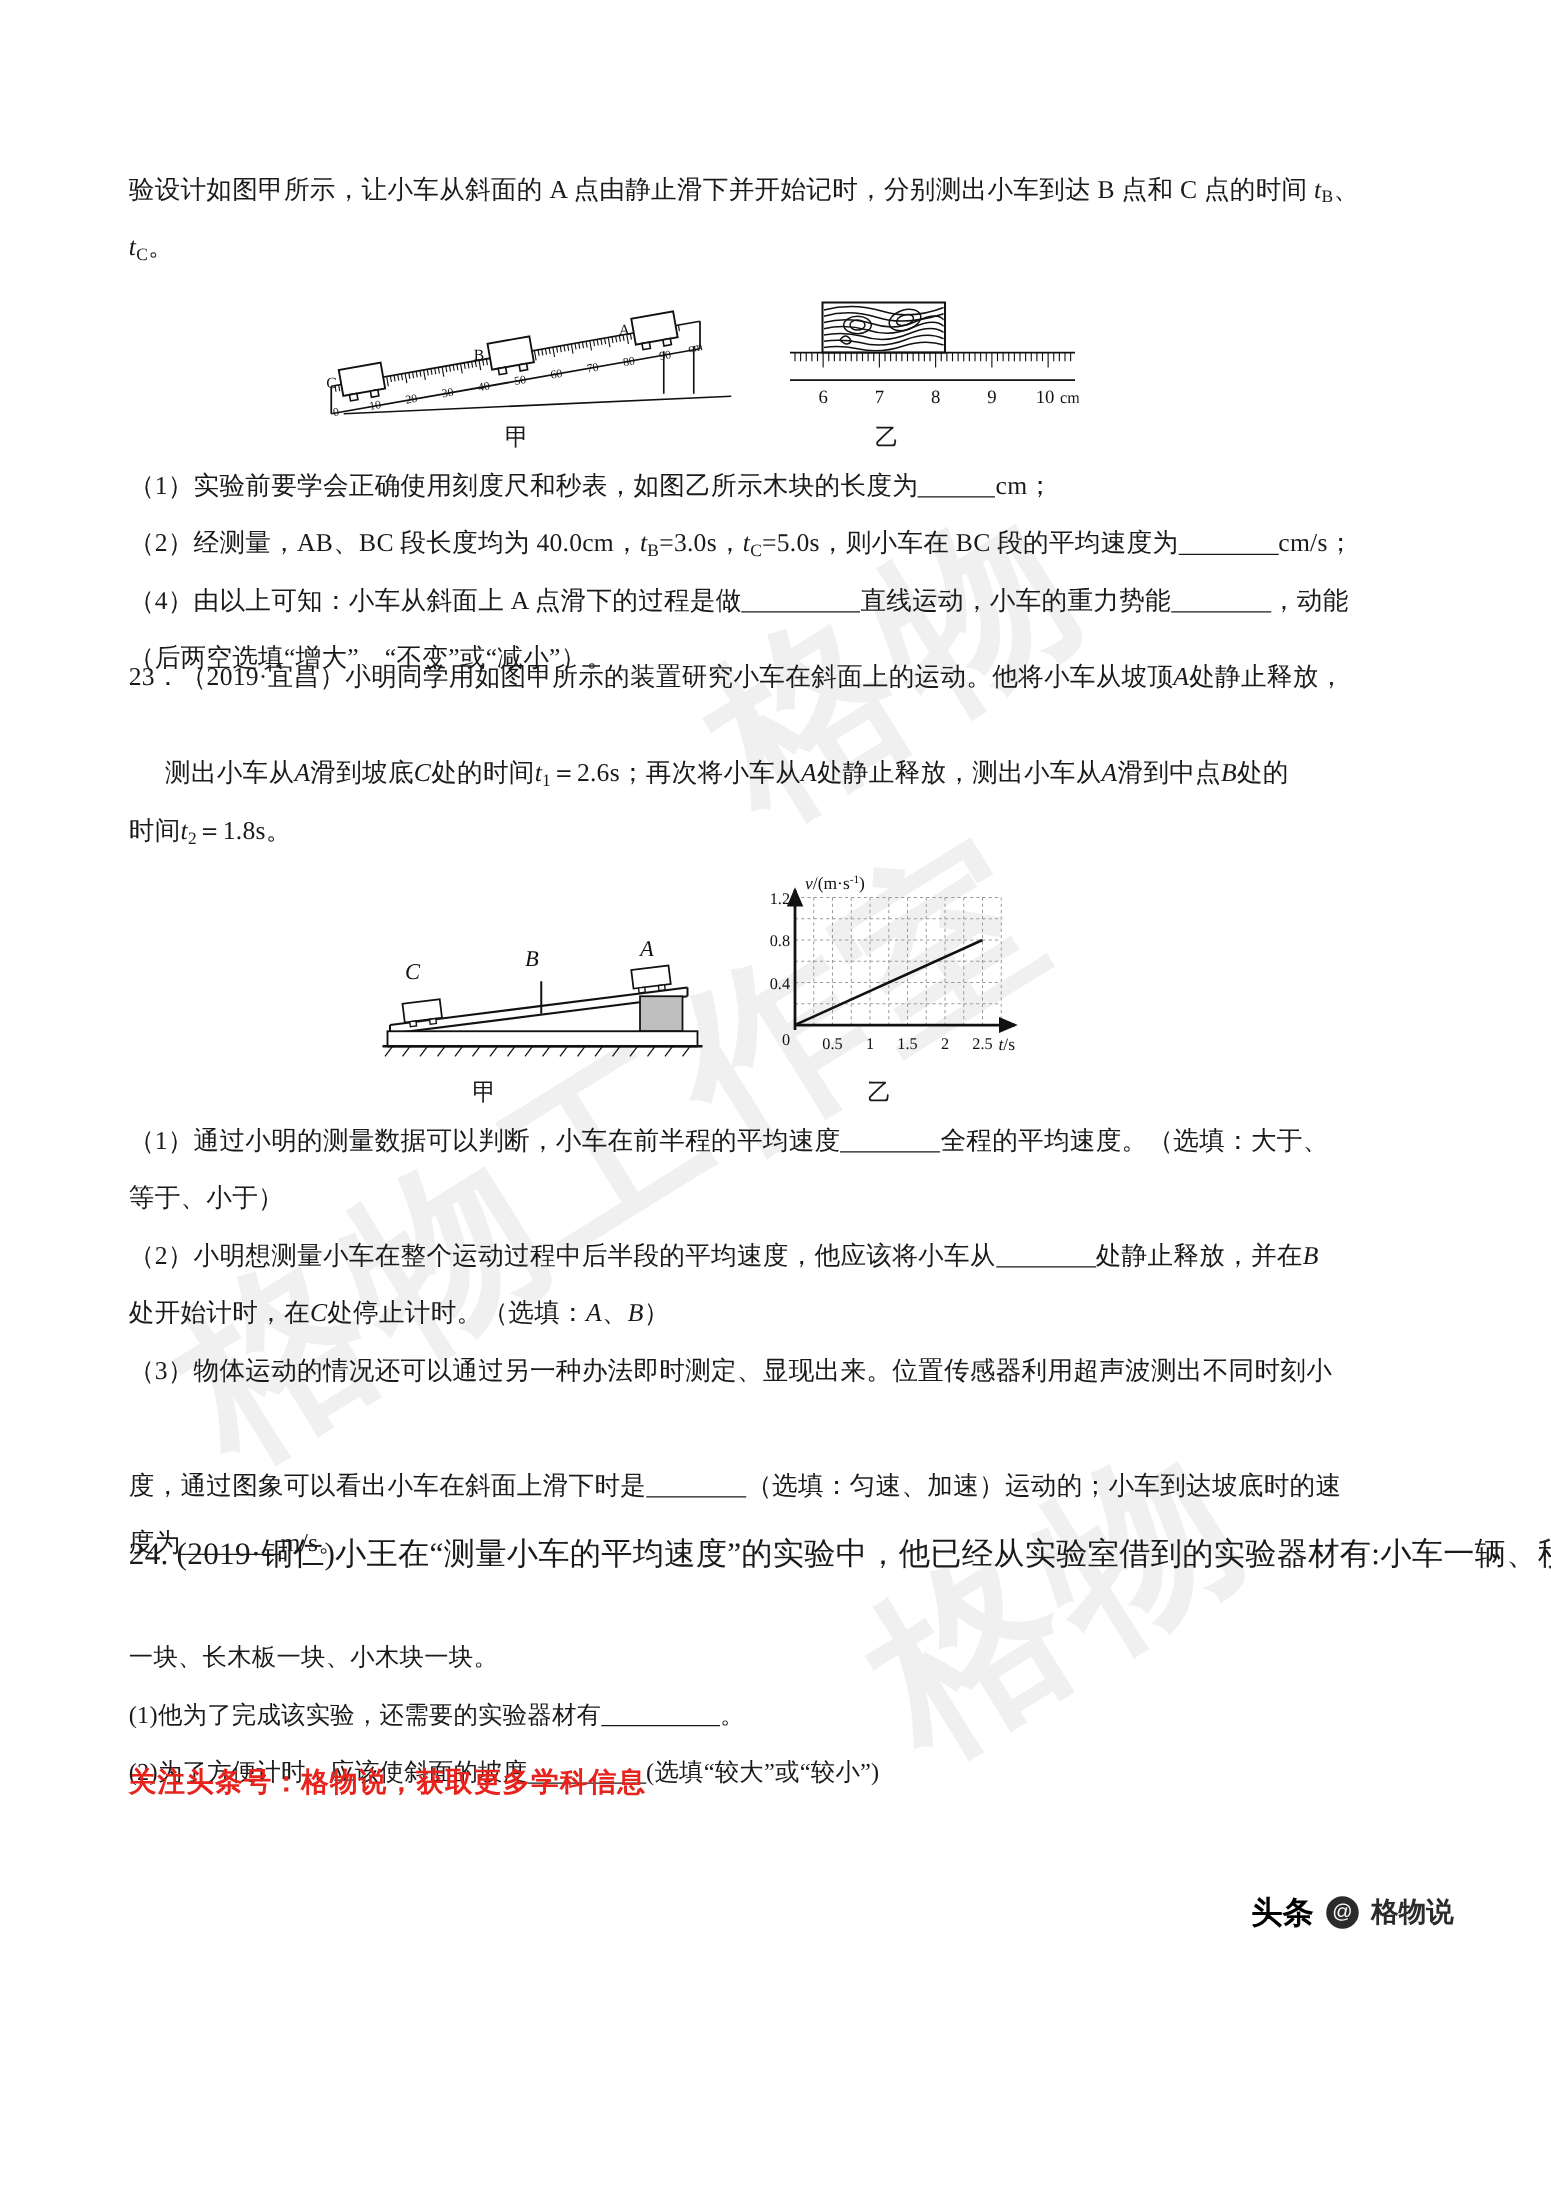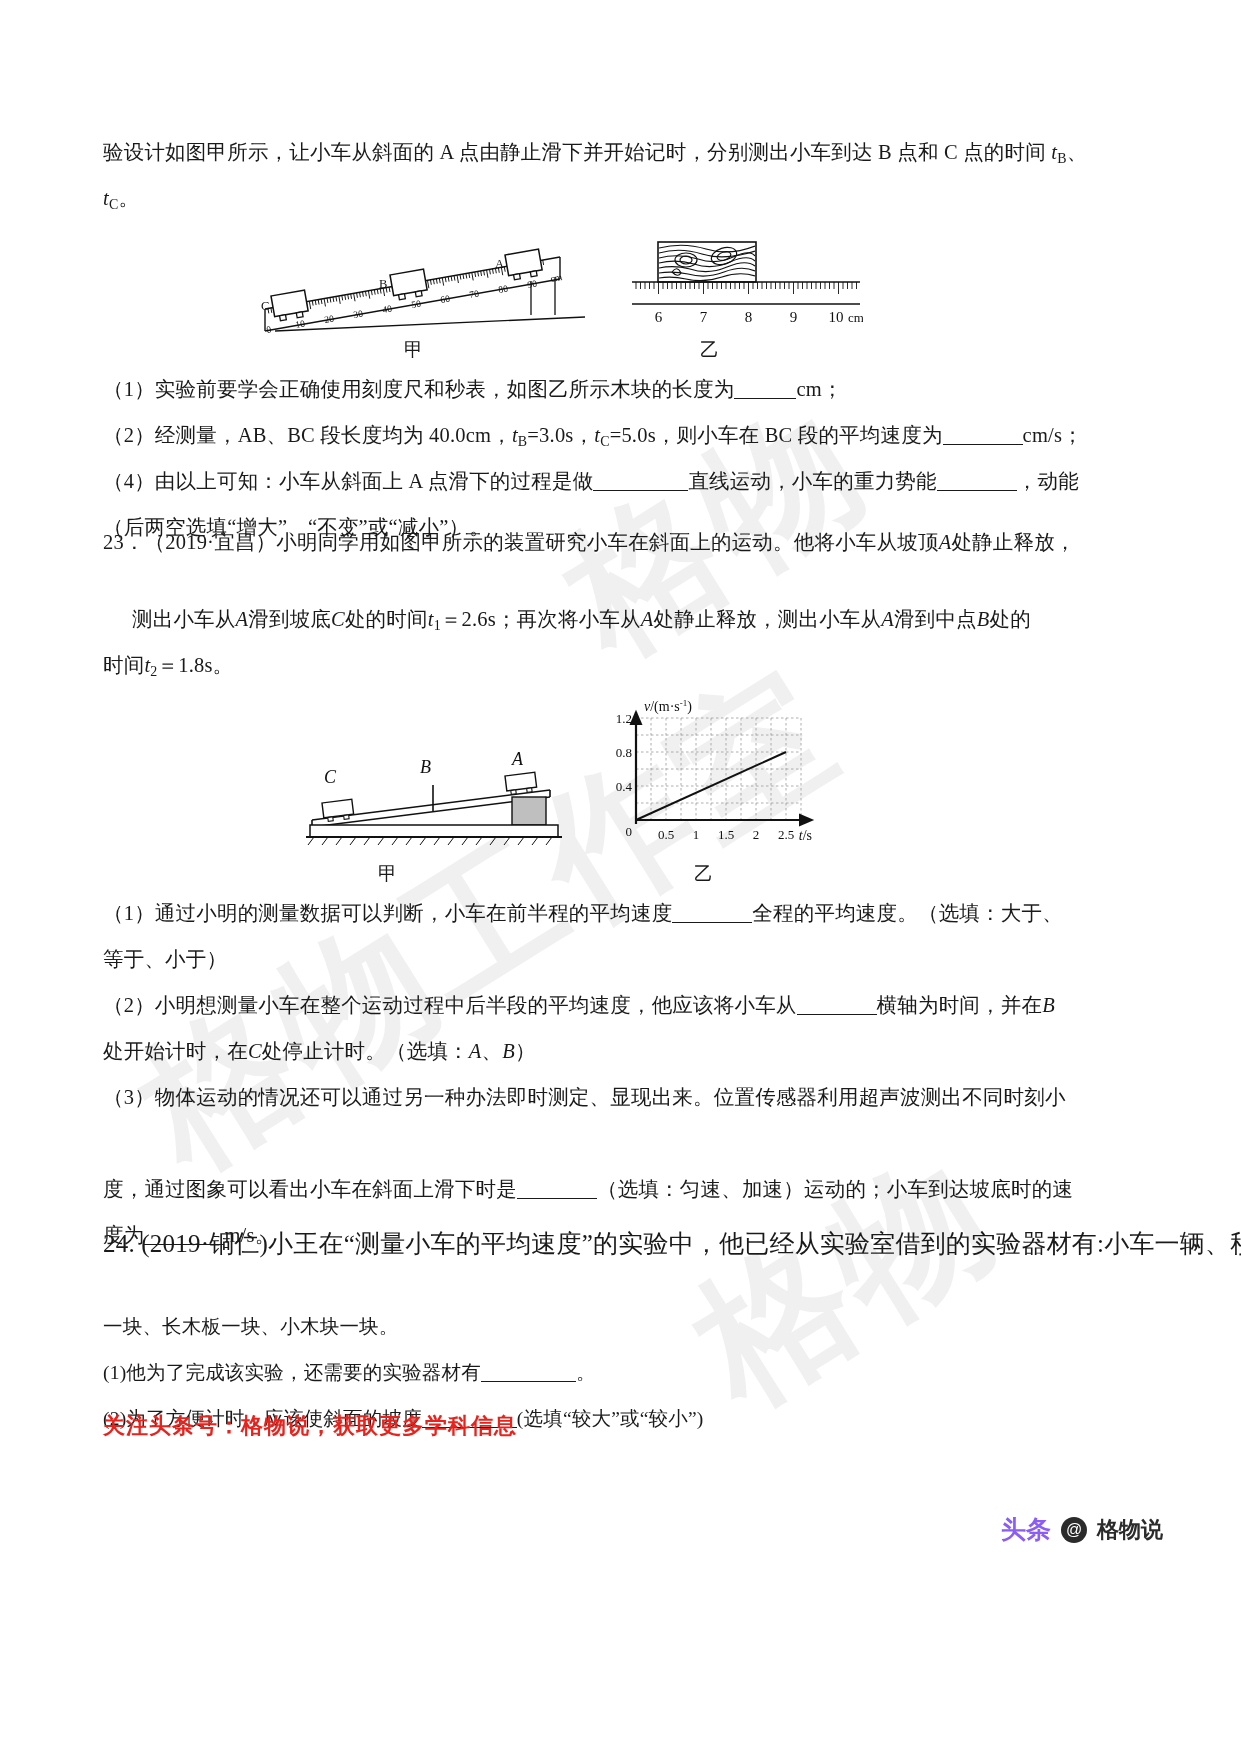--- a/index.html
+++ b/index.html
@@ -82,21 +82,21 @@
     position: absolute;
     right: 78px;
     top: 1513px;
     display: flex;
     align-items: center;
     gap: 10px;
   }
   #footer-brand .ft-title {
     font-size: 25px;
     font-weight: 700;
-    color: #8b5cf6;
+    color: #000000;
     font-family: "Liberation Sans", sans-serif;
   }
   #footer-brand .ft-dot {
     width: 26px; height: 26px;
     border-radius: 50%;
     background: #2b2b2b;
     display: inline-flex;
     align-items: center;
     justify-content: center;
     color: #fff;
@@ -518,21 +518,21 @@
   </svg>
 
   <div class="fig-caption" style="left:694px; top:861px;">乙</div>
 
   <div class="para" style="left:103px; top:903px;">
     <span>（1）通过小明的测量数据可以判断，小车在前半程的平均速度</span><span class="blank-m"></span><span>全程的平均速度。（选填：大于、</span>
   </div>
   <div class="para" style="left:103px; top:949px;">等于、小于）</div>
 
   <div class="para" style="left:103px; top:995px;">
-    <span>（2）小明想测量小车在整个运动过程中后半段的平均速度，他应该将小车从</span><span class="blank-m"></span><span>横轴为时间，并在</span><span class="ital">B</span>
+    <span>（2）小明想测量小车在整个运动过程中后半段的平均速度，他应该将小车从</span><span class="blank-m"></span><span>处静止释放，并在</span><span class="ital">B</span>
   </div>
   <div class="para" style="left:103px; top:1041px;">
     <span>处开始计时，在</span><span class="ital">C</span><span>处停止计时。（选填：</span><span class="ital">A</span><span>、</span><span class="ital">B</span><span>）</span>
   </div>
 
   <div class="para" style="left:103px; top:1087px;">（3）物体运动的情况还可以通过另一种办法即时测定、显现出来。位置传感器利用超声波测出不同时刻小</div>
   <div class="para" style="left:103px; top:1179px;">
     <span>度，通过图象可以看出小车在斜面上滑下时是</span><span class="blank-m"></span><span>（选填：匀速、加速）运动的；小车到达坡底时的速</span>
   </div>
   <div class="para" style="left:103px; top:1225px;">

